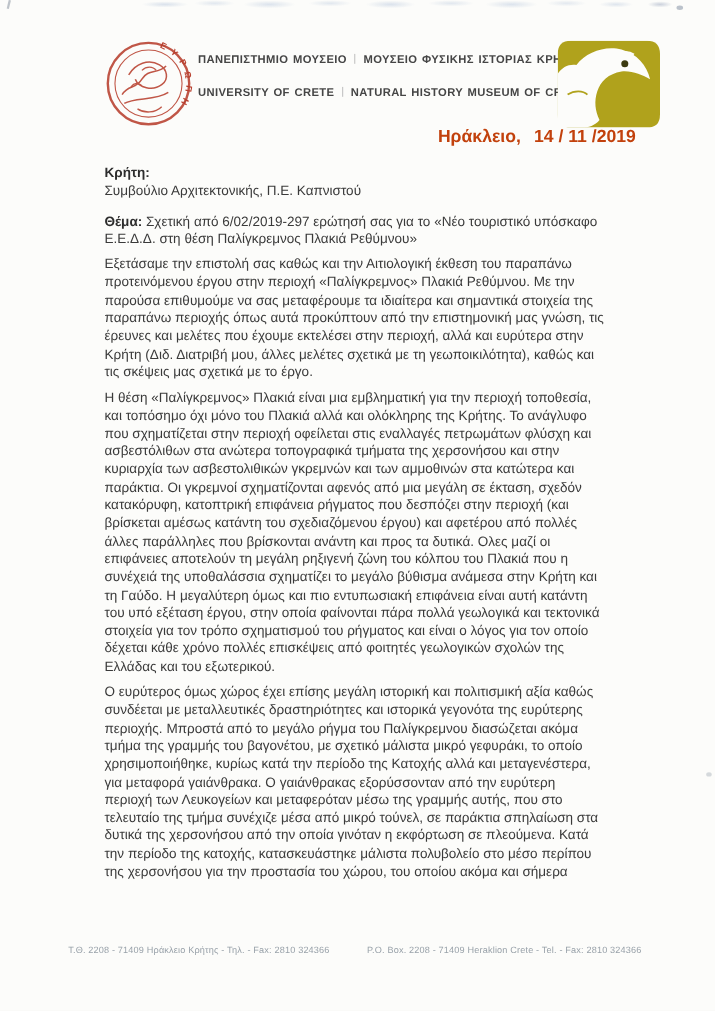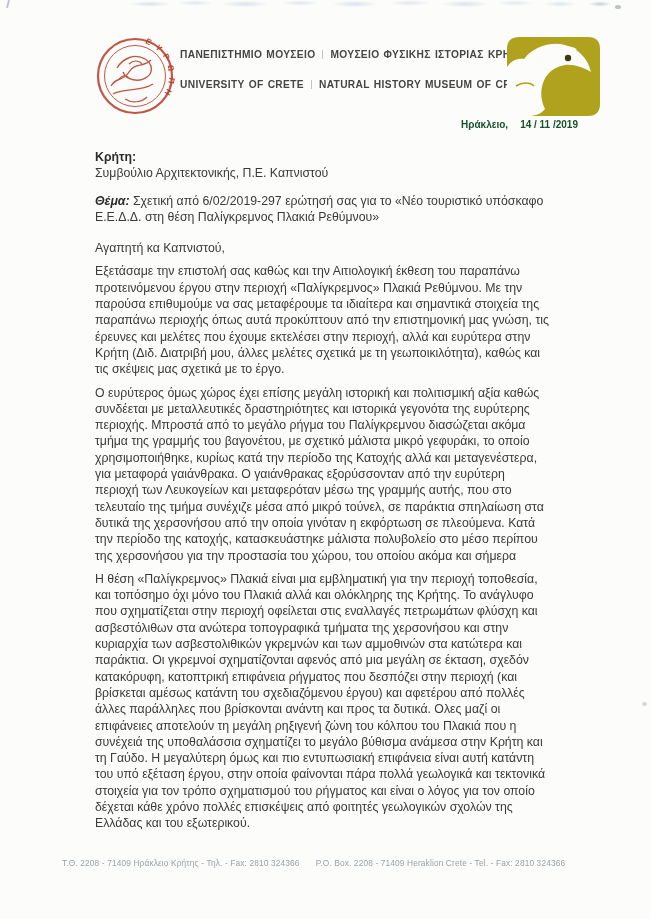--- a/index.html
+++ b/index.html
@@ -31,34 +31,34 @@
 
   
   .seal{position:absolute;left:95px;top:35px;}
   .org{position:absolute;left:180px;top:49px;width:320px;}
   .org-line{font-size:10.2px;font-weight:700;letter-spacing:.35px;word-spacing:1px;color:#454545;white-space:nowrap;}
   .org-line + .org-line{margin-top:19px;}
   .org-divider{display:inline-block;width:1px;height:9px;background:#c3c3c3;margin:0 7px;vertical-align:-1px;}
   .logo{position:absolute;left:507px;top:37px;}
 
   
-  .meta-block{position:absolute;top:115px;right:72px;text-align:right;font-size:10px;font-weight:700;color:#14532d;line-height:19px;}
+  .meta-block{position:absolute;top:115px;right:72px;text-align:right;font-size:16px;font-weight:700;color:#c2410c;line-height:19px;}
   .meta-place{margin-right:12px;}
 
   
   .letter{position:absolute;left:95px;top:149px;width:522px;font-size:12.3px;line-height:16.3px;color:#3a3a3a;}
   .to-label{font-weight:700;color:#2d2d2d;}
   .subject{margin-top:11px;}
-  .subject-label{font-weight:700;color:#2d2d2d;font-style:italic;}
+  .subject-label{font-weight:700;color:#2d2d2d;}
   .subject-text{white-space:pre-line;}
   .salutation{margin-top:15px;}
   .para{margin-top:7px;white-space:pre-line;}
 
   
-  .footer{position:absolute;top:858px;left:62px;width:565px;display:flex;gap:16px;
+  .footer{position:absolute;top:858px;left:62px;width:565px;display:flex;gap:34px;
           font-size:8.3px;color:#98a1a9;letter-spacing:.15px;white-space:nowrap;align-items:flex-end;}
 </style>
 </head>
 <body>
 
 <div class="page">
 
   <div class="scan-band"></div>
   <div class="tick-topleft"></div>
   <div class="dot-topright"></div>
@@ -113,56 +113,55 @@
   <div class="letter">
     <div class="to-label">Κρήτη:</div>
     <div>Συμβούλιο Αρχιτεκτονικής, Π.Ε. Καπνιστού</div>
 
     <div class="subject">
       <span class="subject-label">Θέμα:</span>
       <span class="subject-text">Σχετική από 6/02/2019-297 ερώτησή σας για το «Νέο τουριστικό υπόσκαφο
 Ε.Ε.Δ.Δ. στη θέση Παλίγκρεμνος Πλακιά Ρεθύμνου»</span>
     </div>
 
-    <div class="salutation">Αγαπητή κα Καπνιστού,</div>
 
     <div class="para">Εξετάσαμε την επιστολή σας καθώς και την Αιτιολογική έκθεση του παραπάνω
 προτεινόμενου έργου στην περιοχή «Παλίγκρεμνος» Πλακιά Ρεθύμνου. Με την
 παρούσα επιθυμούμε να σας μεταφέρουμε τα ιδιαίτερα και σημαντικά στοιχεία της
 παραπάνω περιοχής όπως αυτά προκύπτουν από την επιστημονική μας γνώση, τις
 έρευνες και μελέτες που έχουμε εκτελέσει στην περιοχή, αλλά και ευρύτερα στην
 Κρήτη (Διδ. Διατριβή μου, άλλες μελέτες σχετικά με τη γεωποικιλότητα), καθώς και
 τις σκέψεις μας σχετικά με το έργο.</div>
-    <div class="para">Ο ευρύτερος όμως χώρος έχει επίσης μεγάλη ιστορική και πολιτισμική αξία καθώς
-συνδέεται με μεταλλευτικές δραστηριότητες και ιστορικά γεγονότα της ευρύτερης
-περιοχής. Μπροστά από το μεγάλο ρήγμα του Παλίγκρεμνου διασώζεται ακόμα
-τμήμα της γραμμής του βαγονέτου, με σχετικό μάλιστα μικρό γεφυράκι, το οποίο
-χρησιμοποιήθηκε, κυρίως κατά την περίοδο της Κατοχής αλλά και μεταγενέστερα,
-για μεταφορά γαιάνθρακα. Ο γαιάνθρακας εξορύσσονταν από την ευρύτερη
-περιοχή των Λευκογείων και μεταφερόταν μέσω της γραμμής αυτής, που στο
-τελευταίο της τμήμα συνέχιζε μέσα από μικρό τούνελ, σε παράκτια σπηλαίωση στα
-δυτικά της χερσονήσου από την οποία γινόταν η εκφόρτωση σε πλεούμενα. Κατά
-την περίοδο της κατοχής, κατασκευάστηκε μάλιστα πολυβολείο στο μέσο περίπου
-της χερσονήσου για την προστασία του χώρου, του οποίου ακόμα και σήμερα</div>
     <div class="para">Η θέση «Παλίγκρεμνος» Πλακιά είναι μια εμβληματική για την περιοχή τοποθεσία,
 και τοπόσημο όχι μόνο του Πλακιά αλλά και ολόκληρης της Κρήτης. Το ανάγλυφο
 που σχηματίζεται στην περιοχή οφείλεται στις εναλλαγές πετρωμάτων φλύσχη και
 ασβεστόλιθων στα ανώτερα τοπογραφικά τμήματα της χερσονήσου και στην
 κυριαρχία των ασβεστολιθικών γκρεμνών και των αμμοθινών στα κατώτερα και
 παράκτια. Οι γκρεμνοί σχηματίζονται αφενός από μια μεγάλη σε έκταση, σχεδόν
 κατακόρυφη, κατοπτρική επιφάνεια ρήγματος που δεσπόζει στην περιοχή (και
 βρίσκεται αμέσως κατάντη του σχεδιαζόμενου έργου) και αφετέρου από πολλές
 άλλες παράλληλες που βρίσκονται ανάντη και προς τα δυτικά. Ολες μαζί οι
 επιφάνειες αποτελούν τη μεγάλη ρηξιγενή ζώνη του κόλπου του Πλακιά που η
 συνέχειά της υποθαλάσσια σχηματίζει το μεγάλο βύθισμα ανάμεσα στην Κρήτη και
 τη Γαύδο. Η μεγαλύτερη όμως και πιο εντυπωσιακή επιφάνεια είναι αυτή κατάντη
 του υπό εξέταση έργου, στην οποία φαίνονται πάρα πολλά γεωλογικά και τεκτονικά
 στοιχεία για τον τρόπο σχηματισμού του ρήγματος και είναι ο λόγος για τον οποίο
 δέχεται κάθε χρόνο πολλές επισκέψεις από φοιτητές γεωλογικών σχολών της
 Ελλάδας και του εξωτερικού.</div>
+    <div class="para">Ο ευρύτερος όμως χώρος έχει επίσης μεγάλη ιστορική και πολιτισμική αξία καθώς
+συνδέεται με μεταλλευτικές δραστηριότητες και ιστορικά γεγονότα της ευρύτερης
+περιοχής. Μπροστά από το μεγάλο ρήγμα του Παλίγκρεμνου διασώζεται ακόμα
+τμήμα της γραμμής του βαγονέτου, με σχετικό μάλιστα μικρό γεφυράκι, το οποίο
+χρησιμοποιήθηκε, κυρίως κατά την περίοδο της Κατοχής αλλά και μεταγενέστερα,
+για μεταφορά γαιάνθρακα. Ο γαιάνθρακας εξορύσσονταν από την ευρύτερη
+περιοχή των Λευκογείων και μεταφερόταν μέσω της γραμμής αυτής, που στο
+τελευταίο της τμήμα συνέχιζε μέσα από μικρό τούνελ, σε παράκτια σπηλαίωση στα
+δυτικά της χερσονήσου από την οποία γινόταν η εκφόρτωση σε πλεούμενα. Κατά
+την περίοδο της κατοχής, κατασκευάστηκε μάλιστα πολυβολείο στο μέσο περίπου
+της χερσονήσου για την προστασία του χώρου, του οποίου ακόμα και σήμερα</div>
   </div>
 
   <div class="footer">
     <span>Τ.Θ. 2208 - 71409 Ηράκλειο Κρήτης - Τηλ. - Fax: 2810 324366</span>
     <span>P.O. Box. 2208 - 71409 Heraklion Crete - Tel. - Fax: 2810 324366</span>
   </div>
 
 </div>
 
 </body></html>

